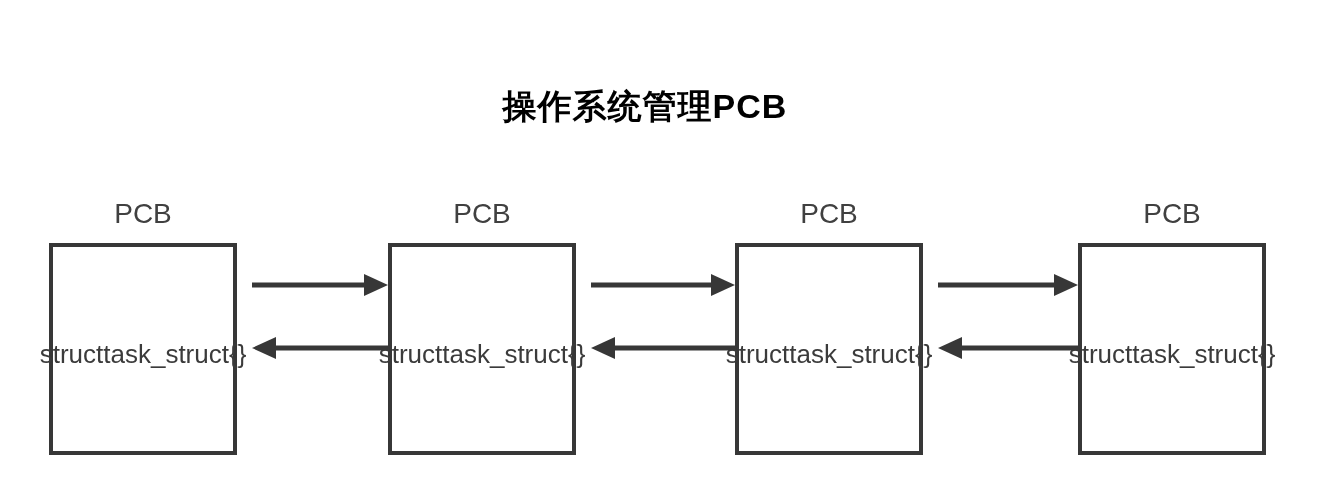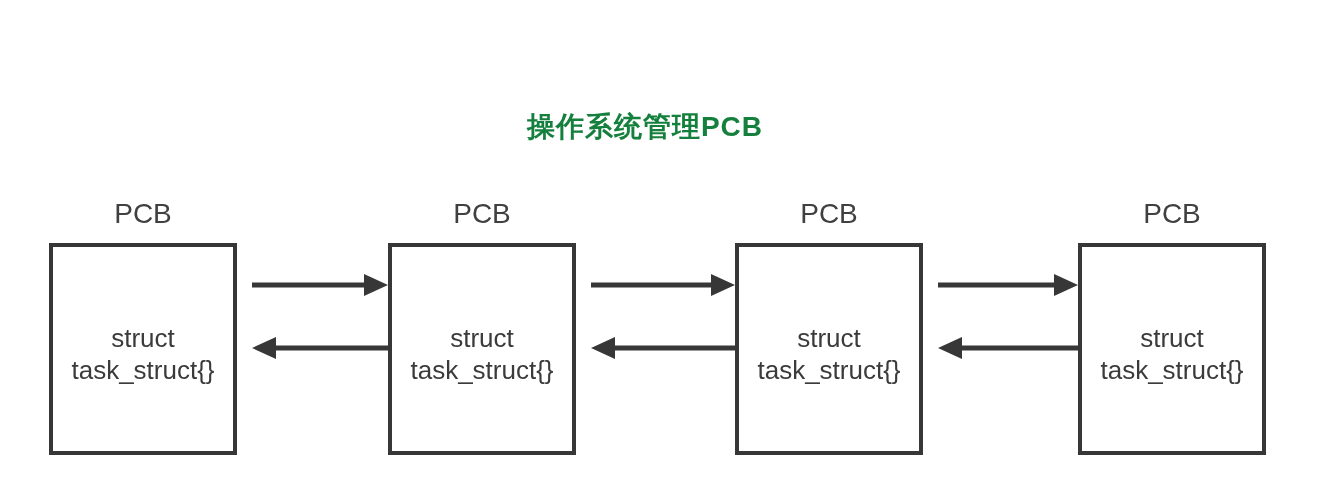--- a/index.html
+++ b/index.html
@@ -12,26 +12,25 @@
     height: 504px;
     background: #ffffff;
     overflow: hidden;
   }
 
   .diagram-title {
     position: absolute;
     top: 84px;
     left: 645px;
     transform: translateX(-50%);
-    font-size: 28px;
+    font-size: 34px;
     font-weight: 700;
-    color: #15803d;
+    color: #000000;
     white-space: nowrap;
     letter-spacing: 1px;
-    margin-top: 24px;
   }
 
   .node {
     position: absolute;
     top: 243px;
     width: 188px;
     height: 212px;
   }
   .node-label {
     position: absolute;
@@ -42,21 +41,21 @@
     font-size: 28px;
     line-height: 34px;
     color: #404040;
   }
   .node-box {
     width: 100%;
     height: 100%;
     border: 4px solid #373737;
     background: #ffffff;
     display: flex;
-    flex-direction: column;
+    flex-direction: row;
     align-items: center;
     justify-content: center;
     padding-top: 10px;
   }
   .node-box span {
     display: block;
     font-size: 26px;
     line-height: 32px;
     color: #3b3b3b;
     text-align: center;

